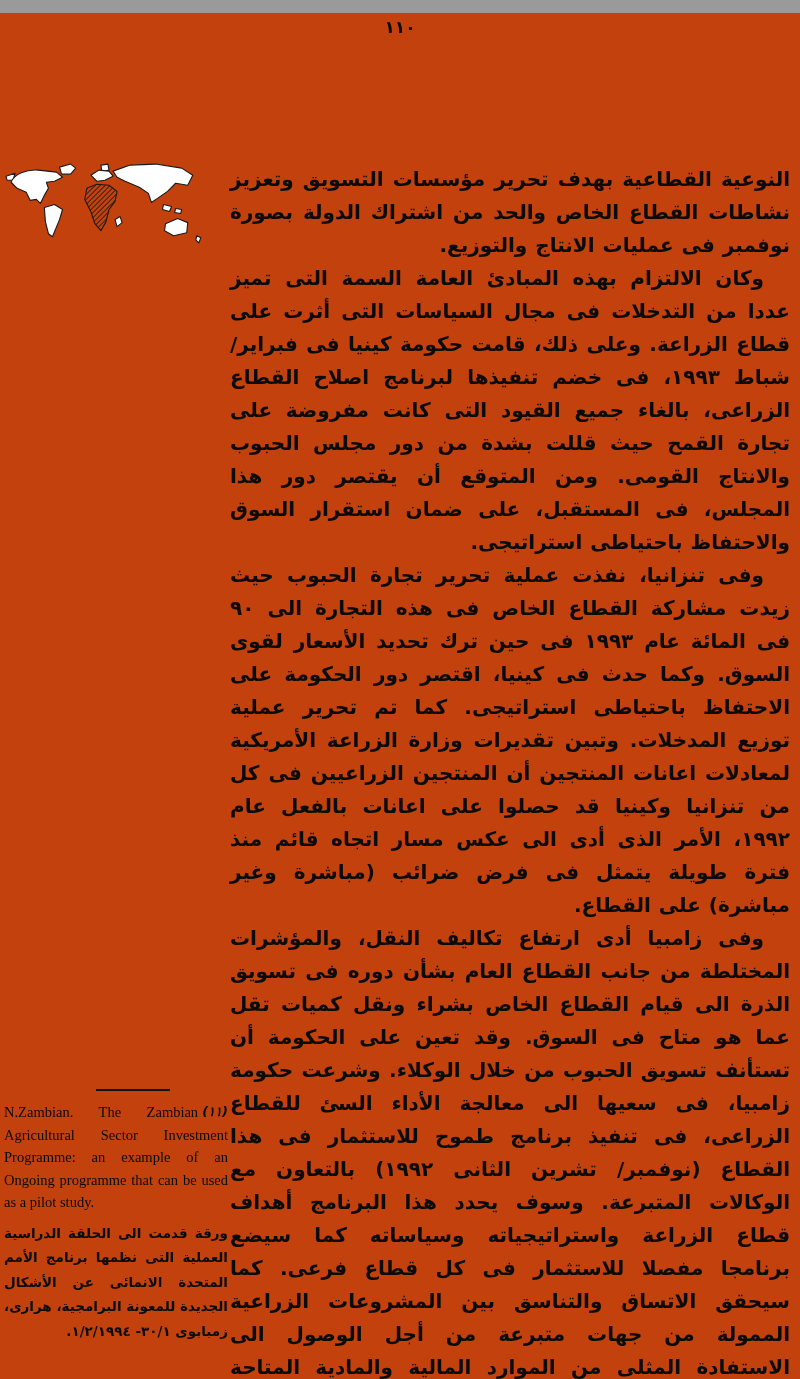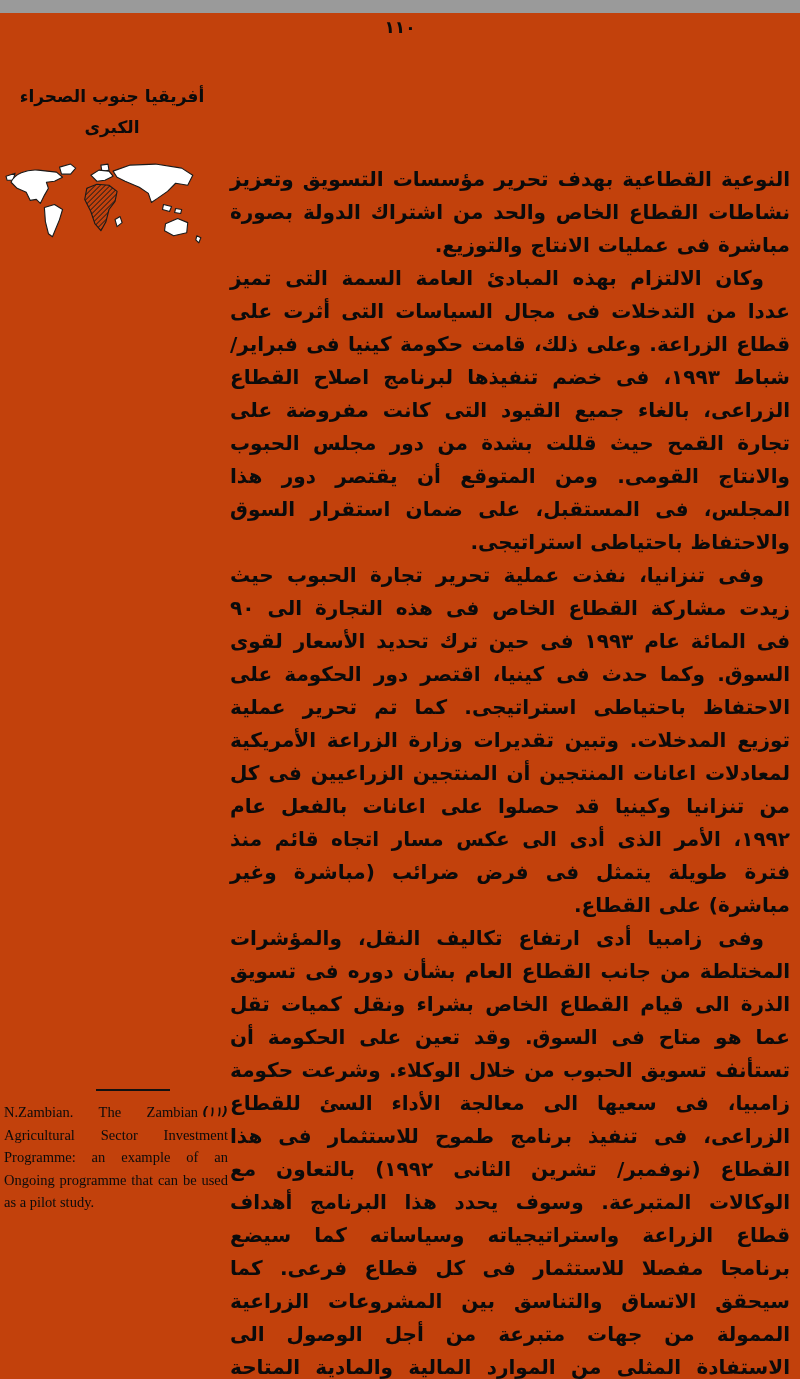--- a/index.html
+++ b/index.html
@@ -62,24 +62,20 @@
     font-size:13.5px; font-weight:700; line-height:24.5px;
   }
 </style>
 </head>
 <body>
 
 <div class="page">
 
   <div class="page-number">١١٠</div>
 
-  <div class="sidebar-heading">
-    <span>أفريقيا جنوب الصحراء</span><br>
-    <span>الكبرى</span>
-  </div>
 
   <div class="map-figure">
     <svg viewBox="0 0 210 95" xmlns="http://www.w3.org/2000/svg">
       <defs>
         <pattern id="hatch" width="3.5" height="3.5" patternTransform="rotate(45)" patternUnits="userSpaceOnUse">
           <line x1="0" y1="0" x2="0" y2="3.5" stroke="#1a1a1a" stroke-width="1.6"></line>
         </pattern>
       </defs>
       <g fill="#ffffff" stroke="#1a1a1a" stroke-width="1.1" stroke-linejoin="round">
 
@@ -105,27 +101,28 @@
         <path d="M191,74 L195,76 L193,81 L190,78 Z"></path>
 
         <path d="M110,58 L115,55 L117,61 L112,65 Z"></path>
 
         <path d="M82,27 L92,23 L104,24 L112,30 L110,40 L104,48 L101,60 L96,69 L90,62 L86,50 L80,38 Z" fill="url(#hatch)"></path>
       </g>
     </svg>
   </div>
 
   <div class="main-text">
-    <p>النوعية القطاعية بهدف تحرير مؤسسات التسويق وتعزيز نشاطات القطاع الخاص والحد من اشتراك الدولة بصورة مباشرة فى عمليات الانتاج والتوزيع.</p>
+    <p>النوعية القطاعية بهدف تحرير مؤسسات التسويق وتعزيز نشاطات القطاع الخاص والحد من اشتراك الدولة بصورة نوفمبر فى عمليات الانتاج والتوزيع.</p>
     <p class="indent">وكان الالتزام بهذه المبادئ العامة السمة التى تميز عددا من التدخلات فى مجال السياسات التى أثرت على قطاع الزراعة. وعلى ذلك، قامت حكومة كينيا فى فبراير/ شباط ١٩٩٣، فى خضم تنفيذها لبرنامج اصلاح القطاع الزراعى، بالغاء جميع القيود التى كانت مفروضة على تجارة القمح حيث قللت بشدة من دور مجلس الحبوب والانتاج القومى. ومن المتوقع أن يقتصر دور هذا المجلس، فى المستقبل، على ضمان استقرار السوق والاحتفاظ باحتياطى استراتيجى.</p>
     <p class="indent">وفى تنزانيا، نفذت عملية تحرير تجارة الحبوب حيث زيدت مشاركة القطاع الخاص فى هذه التجارة الى ٩٠ فى المائة عام ١٩٩٣ فى حين ترك تحديد الأسعار لقوى السوق. وكما حدث فى كينيا، اقتصر دور الحكومة على الاحتفاظ باحتياطى استراتيجى. كما تم تحرير عملية توزيع المدخلات. وتبين تقديرات وزارة الزراعة الأمريكية لمعادلات اعانات المنتجين أن المنتجين الزراعيين فى كل من تنزانيا وكينيا قد حصلوا على اعانات بالفعل عام ١٩٩٢، الأمر الذى أدى الى عكس مسار اتجاه قائم منذ فترة طويلة يتمثل فى فرض ضرائب (مباشرة وغير مباشرة) على القطاع.</p>
     <p class="indent">وفى زامبيا أدى ارتفاع تكاليف النقل، والمؤشرات المختلطة من جانب القطاع العام بشأن دوره فى تسويق الذرة الى قيام القطاع الخاص بشراء ونقل كميات تقل عما هو متاح فى السوق. وقد تعين على الحكومة أن تستأنف تسويق الحبوب من خلال الوكلاء. وشرعت حكومة زامبيا، فى سعيها الى معالجة الأداء السئ للقطاع الزراعى، فى تنفيذ برنامج طموح للاستثمار فى هذا القطاع (نوفمبر/ تشرين الثانى ١٩٩٢) بالتعاون مع الوكالات المتبرعة. وسوف يحدد هذا البرنامج أهداف قطاع الزراعة واستراتيجياته وسياساته كما سيضع برنامجا مفصلا للاستثمار فى كل قطاع فرعى. كما سيحقق الاتساق والتناسق بين المشروعات الزراعية الممولة من جهات متبرعة من أجل الوصول الى الاستفادة المثلى من الموارد المالية والمادية المتاحة (١١).</p>
   </div>
 
   <div class="footnote">
     <div class="fn-rule"></div>
     <div class="fn-english">
       <span class="fn-marker">(١١)</span>
       <span>N.Zambian. The Zambian Agricultural Sector Investment Programme: an example of an Ongoing programme that can be used as a pilot study.</span>
     </div>
+    <div class="fn-arabic">ورقة قدمت الى الحلقة الدراسية العملية التى نظمها برنامج الأمم المتحدة الانمائى عن الأشكال الجديدة للمعونة البرامجية، هرارى، زمبابوى ٣٠/١- ١/٢/١٩٩٤.</div>
   </div>
 
 </div>
 
 </body></html>

